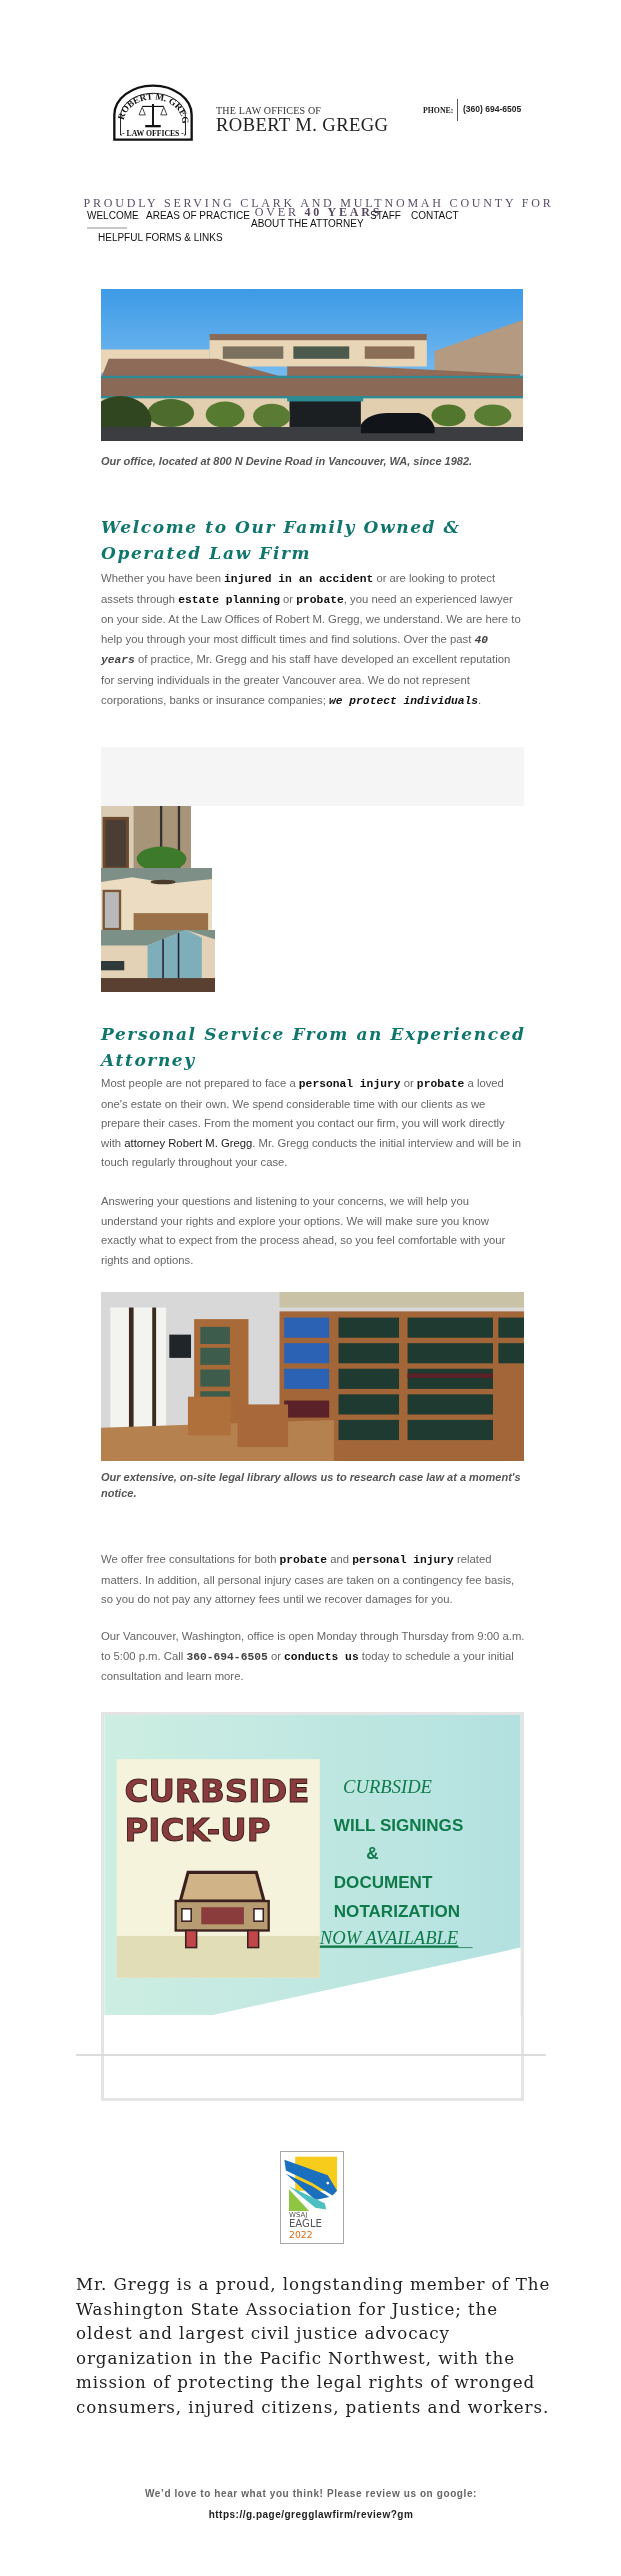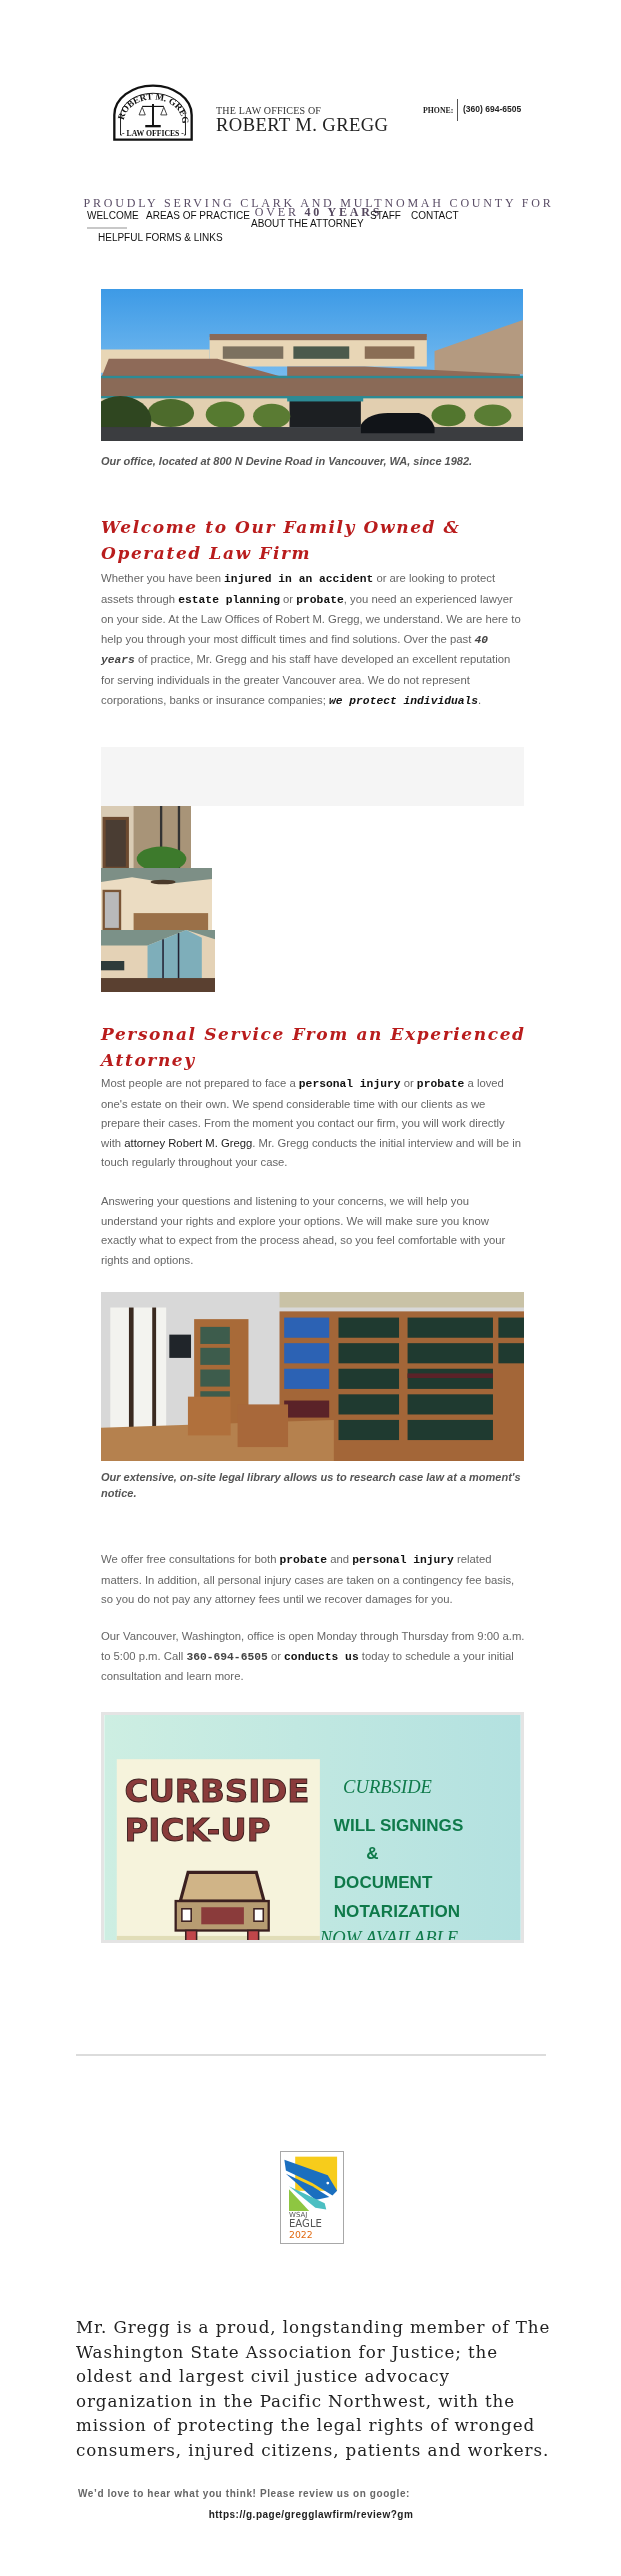--- a/index.html
+++ b/index.html
@@ -20,40 +20,40 @@
 
   
   .nav { left: 87px; top: 210px; font-size: 10px; color: #111; }
   .nav span { position: absolute; white-space: nowrap; }
   .nav-underline { left: 87px; top: 227px; width: 40px; height: 1.6px; background: #c8c8c8; }
 
   
   .hero { left: 101px; top: 289px; width: 422px; height: 152px; overflow: hidden; }
   .caption { left: 101px; width: 423px; font-size: 11px; font-style: italic; font-weight: bold; color: #555; line-height: 15.5px; }
 
-  h2.heading { position: absolute; left: 101px; width: 435px; font-family: "DejaVu Serif", serif; font-style: italic; font-weight: bold; font-size: 17px; letter-spacing: 1.6px; line-height: 26px; color: #b91c1c; }
+  h2.heading { position: absolute; left: 101px; width: 435px; font-family: "DejaVu Serif", serif; font-style: italic; font-weight: bold; font-size: 17px; letter-spacing: 1.6px; line-height: 26px; color: #0f766e; }
   .para { position: absolute; left: 101px; width: 425px; font-size: 11.3px; line-height: 19.6px; color: #666; }
   .para b { color: #111; font-family: Liberation Mono, monospace; }
   .para .dk { color: #222; }
 
   .gray-box { left: 101px; top: 747px; width: 423px; height: 59px; background: #f5f5f5; }
 
   .gal { left: 101px; overflow: hidden; }
 
   .library { left: 101px; top: 1292px; width: 423px; height: 169px; overflow: hidden; }
 
-  .curb { left: 101px; top: 1712px; width: 423px; height: 231px; border: 3.1px solid #e4e4e4; overflow: hidden; }
+  .curb { left: 101px; top: 1712px; width: 423px; height: 389px; border: 3.1px solid #e4e4e4; overflow: hidden; }
 
   .hr { left: 76px; top: 2054px; width: 470px; height: 1.6px; background: #dcdcdc; }
 
   .eagle { left: 280px; top: 2151px; width: 64px; height: 93px; border: 1.6px solid #a8a8a8; background: #fff; }
 
-  .wsaj-text { left: 76px; top: 2272px; width: 481px; font-family: "DejaVu Serif", serif; font-size: 16.7px; line-height: 24.5px; letter-spacing: 0.9px; color: #222; margin-top: 43px; }
-
-  .review1 { left: 78px; width: 466px; top: 2488px; text-align: left; font-size: 10px; font-weight: bold; color: #666; letter-spacing: 0.6px; }
+  .wsaj-text { left: 76px; top: 2272px; width: 481px; font-family: "DejaVu Serif", serif; font-size: 16.7px; line-height: 24.5px; letter-spacing: 0.9px; color: #222; }
+
+  .review1 { left: 78px; width: 466px; top: 2488px; text-align: center; font-size: 10px; font-weight: bold; color: #666; letter-spacing: 0.6px; }
   .review2 { left: 78px; width: 466px; top: 2509px; text-align: center; font-size: 10px; font-weight: bold; color: #222; letter-spacing: 0.5px; }
 </style>
 </head>
 <body>
 
 <div class="abs logo">
   <svg width="84" height="58" viewBox="0 0 108 75">
     <path d="M4 72 L4 40 A50 38 0 0 1 104 40 L104 72 Z" fill="#fff" stroke="#111" stroke-width="3"></path>
     <path d="M12 66 L12 42 A42 30 0 0 1 96 42 L96 66 Z" fill="none" stroke="#111" stroke-width="1.2"></path>
     <defs>

